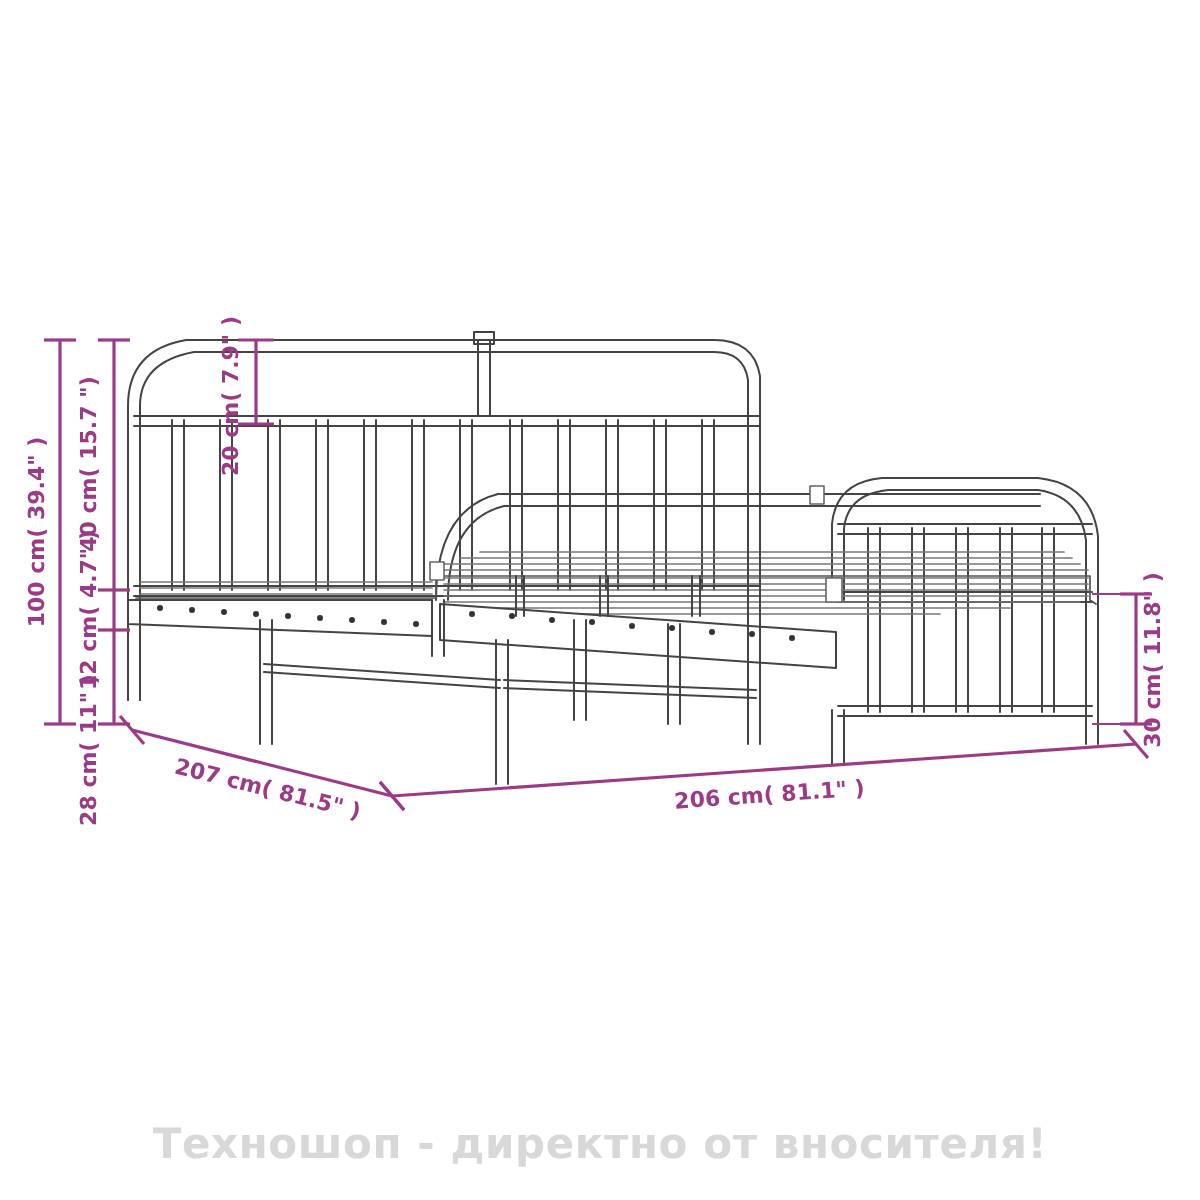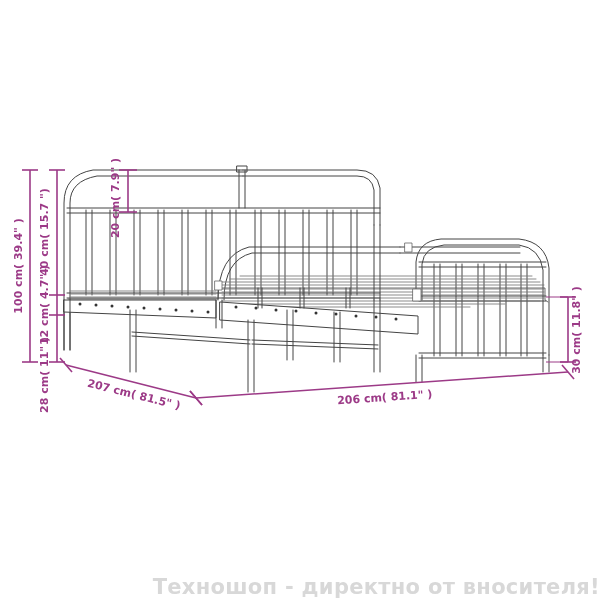--- a/index.html
+++ b/index.html
@@ -29,29 +29,28 @@
     font-family: "DejaVu Sans", "Liberation Sans", sans-serif;
     font-weight: bold;
     font-size: 11px;
     fill: #9c3a87;
   }
   .watermark {
     position: absolute;
     left: 0;
     right: 0;
     top: 560px;
-    text-align: right;
+    text-align: center;
     font-family: "DejaVu Sans", "Liberation Sans", sans-serif;
     font-weight: bold;
     font-size: 21px;
     letter-spacing: 0.3px;
     color: #d8d8d8;
     user-select: none;
     white-space: nowrap;
-    margin-top: 15px;
   }
 </style>
 </head>
 <body>
 
 <div id="stage">
   <svg viewBox="0 0 600 600" xmlns="http://www.w3.org/2000/svg">
 
     <g fill="none" stroke="#444444" stroke-width="1" stroke-linecap="round" stroke-linejoin="round">
 

